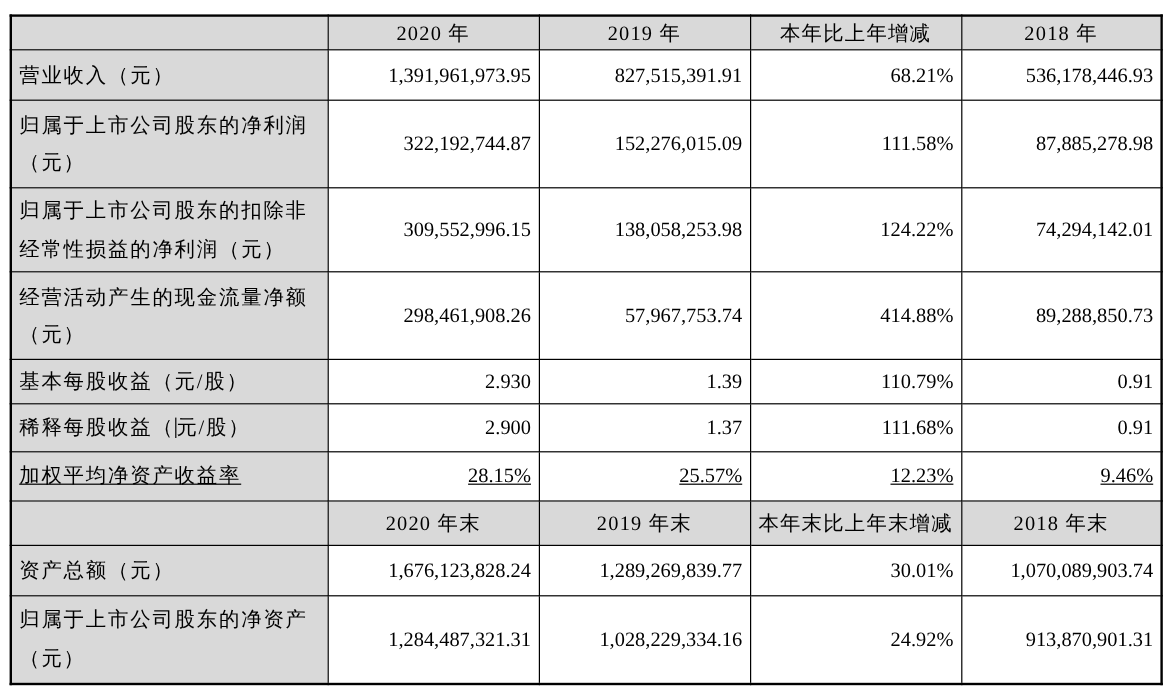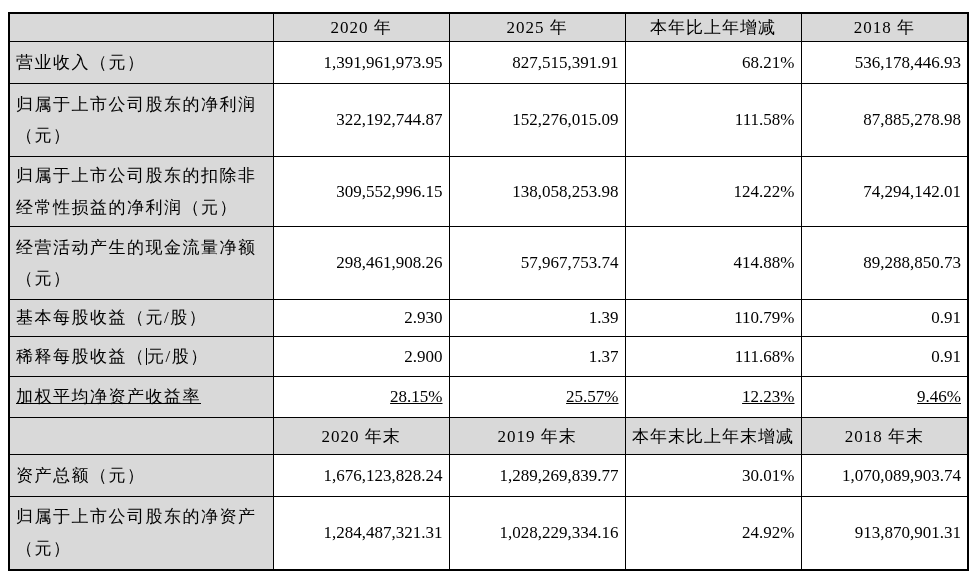--- a/index.html
+++ b/index.html
@@ -69,21 +69,21 @@
       <col style="width:176px">
       <col style="width:176px">
       <col style="width:176px">
       <col style="width:167px">
     </colgroup>
     <tbody>
 
     <tr style="height: 20px;">
           <th></th>
           <th>2020 年</th>
-          <th>2025 年</th>
+          <th>2019 年</th>
           <th>本年比上年增减</th>
           <th>2018 年</th>
         </tr>
         <tr style="height: 42px; margin-top: 22px;">
           <td class="label-cell">营业收入（元）</td>
           <td class="value-cell">1,391,961,973.95</td>
           <td class="value-cell">827,515,391.91</td>
           <td class="value-cell">68.21%</td>
           <td class="value-cell">536,178,446.93</td>
         </tr>

